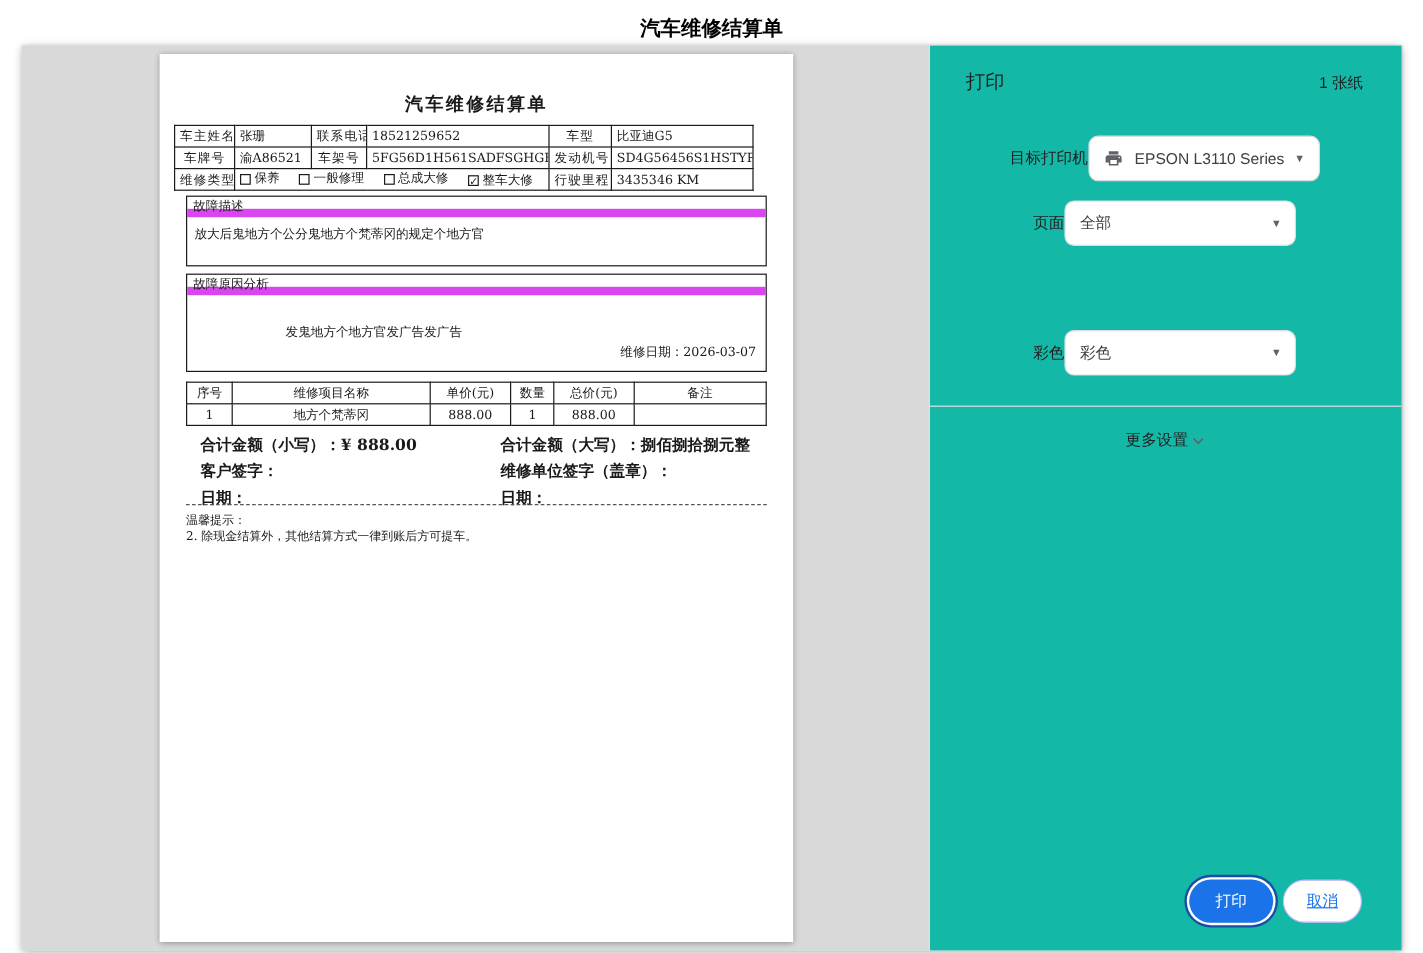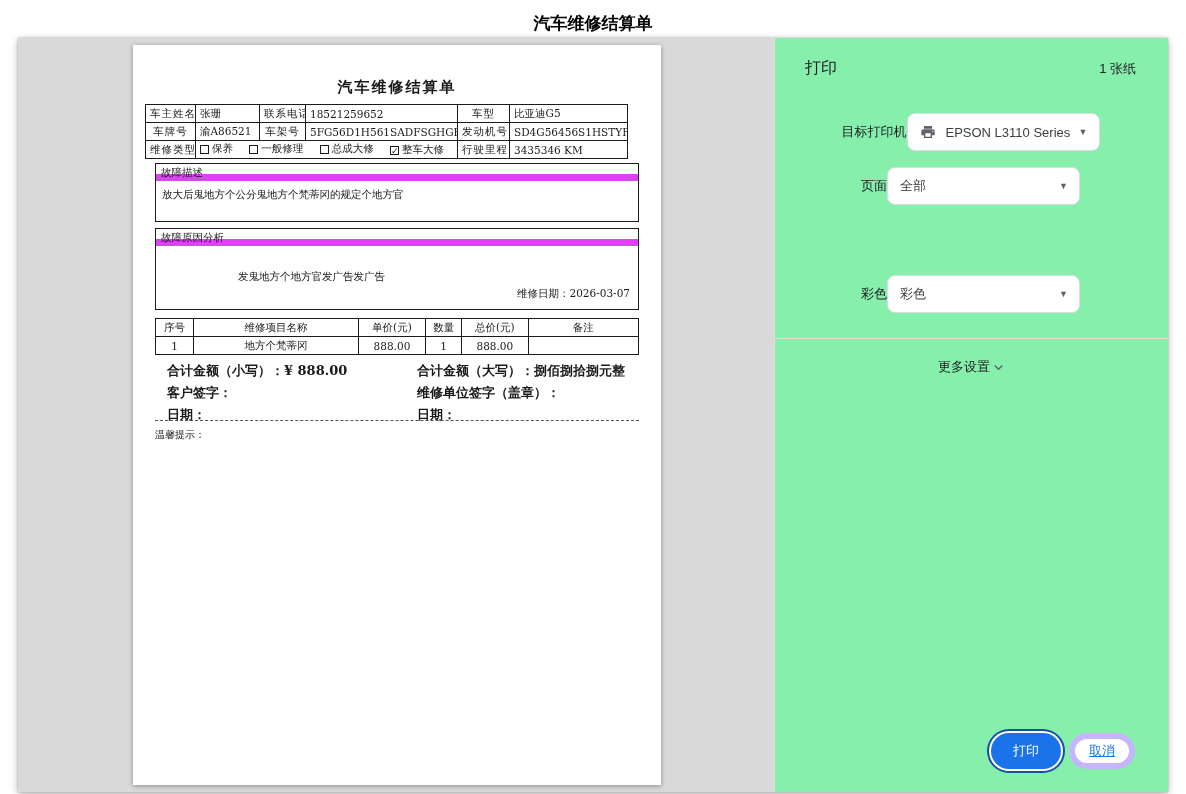--- a/index.html
+++ b/index.html
@@ -58,21 +58,21 @@
   .totals .t-row { display: flex; height: 22px; align-items: center; }
   .totals .t-left { width: 250px; }
   .totals .t-right { flex: 1; }
 
   .dashed-sep { position: absolute; top: 375px; left: 22px; width: 484px;
     border-top: 1px dashed #555; }
 
   .notes { position: absolute; top: 383px; left: 22px; width: 484px; font-size: 10px; line-height: 13px; }
 
   
-  .settings-pane { position: relative; width: 393px; height: 754px; background: #86efac; }
+  .settings-pane { position: relative; width: 393px; height: 754px; background: #14b8a6; }
   .sp-header { position: absolute; top: 20px; left: 30px; right: 32px;
     display: flex; justify-content: space-between; align-items: baseline; }
   .sp-title { font-size: 16px; color: #202124; }
   .sp-sheets { font-size: 13px; color: #202124; }
 
   .sp-row { position: absolute; left: 30px; right: 32px; height: 38px;
     display: flex; align-items: center; justify-content: center; }
   .sp-label { font-size: 13px; color: #202124; }
   .control { position: relative; width: 193px; height: 38px; border: 1px solid #dadce0;
     border-radius: 8px; background: #fff; display: flex; align-items: center;
@@ -91,21 +91,21 @@
   .more-settings { position: absolute; left: 30px; right: 28px; top: 312px; height: 34px;
     display: flex; align-items: center; justify-content: center; cursor: pointer; }
   .more-label { font-size: 13px; color: #202124; }
 
   .sp-footer { position: absolute; left: 0; right: 33px; top: 695px; height: 36px;
     display: flex; justify-content: flex-end; gap: 8px; }
   .btn { height: 36px; border-radius: 18px; font-size: 13px; cursor: pointer;
     font-family: "Liberation Sans", sans-serif; display: inline-flex; align-items: center; justify-content: center; }
   .btn-primary { width: 70px; background: #1a73e8; color: #fff; border: none;
     box-shadow: 0 0 0 2px #fff, 0 0 0 4px #174ea6; }
-  .btn-secondary { width: 66px; background: #fff; color: #1a73e8; border: 6px solid #c4b5fd; text-decoration: underline; }
+  .btn-secondary { width: 66px; background: #fff; color: #1a73e8; border: 1px solid #c4b5fd; text-decoration: underline; }
 </style>
 </head>
 <body>
 
 <div class="page-top-title">汽车维修结算单</div>
 
 <div class="modal">
 
   <div class="preview-pane">
     <div class="doc-page">
@@ -216,20 +216,21 @@
         <div class="t-row">
           <div class="t-left">日期：</div>
           <div class="t-right">日期：</div>
         </div>
       </div>
 
       <div class="dashed-sep"></div>
 
       <div class="notes">
         <div>温馨提示：</div>
+        <div>2. 除现金结算外，其他结算方式一律到账后方可提车。</div>
       </div>
 
     </div>
   </div>
 
   <div class="settings-pane">
 
     <div class="sp-header">
       <span class="sp-title">打印</span>
       <span class="sp-sheets">1 张纸</span>

